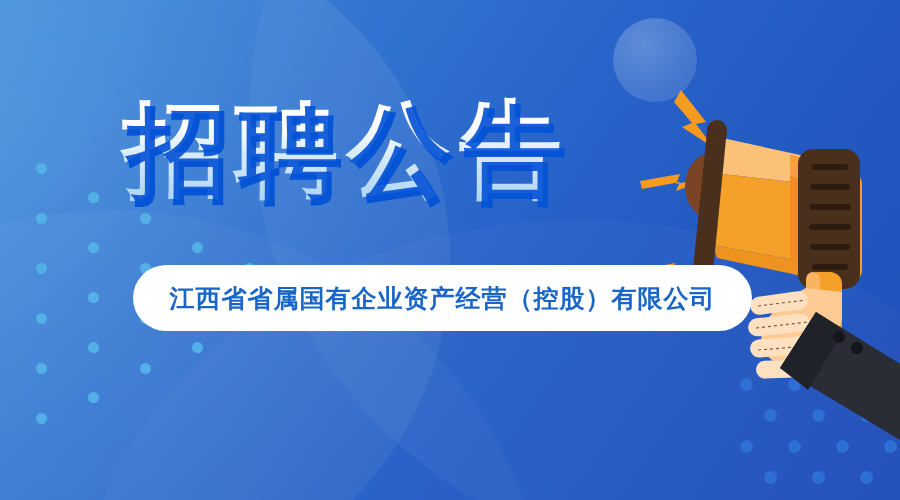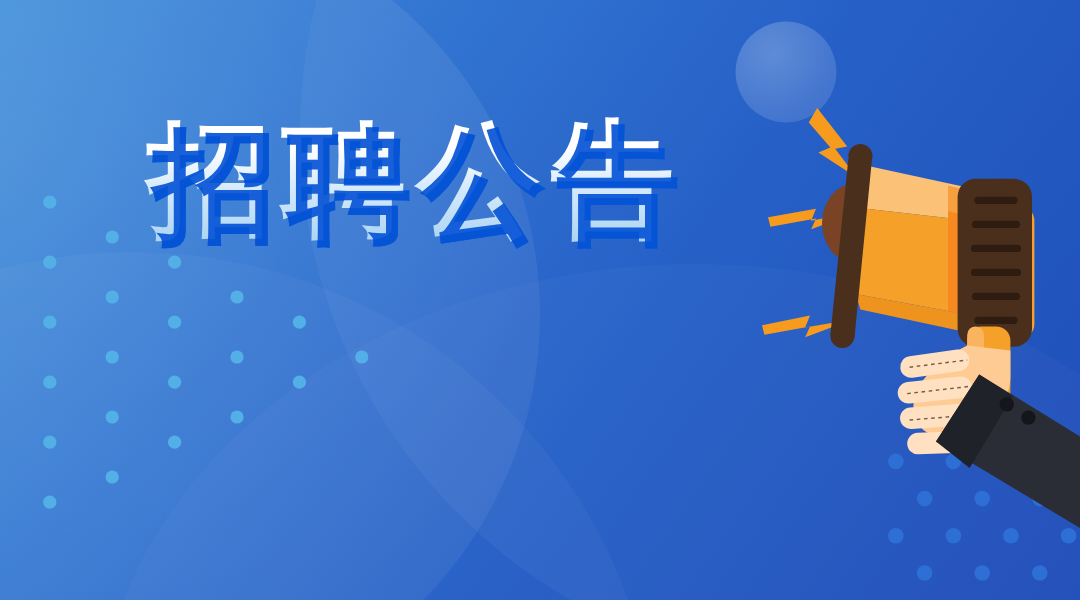--- a/index.html
+++ b/index.html
@@ -228,20 +228,23 @@
   </div>
 
   <div id="title-shadow">
     <span id="title-shadow-text">招聘公告</span>
   </div>
 
   <div id="title-block">
     <span id="title-text">招聘公告</span>
   </div>
 
+  <div id="subtitle-pill">
+    <span id="subtitle-text">江西省省属国有企业资产经营（控股）有限公司</span>
+  </div>
 
   <div id="megaphone">
     <svg viewBox="0 0 290 320" xmlns="http://www.w3.org/2000/svg">
 
       <g>
         <polygon points="51,30 76,62 66,64 84,88 52,67 62,63 44,42" fill="#f79b1f"></polygon>
       </g>
       <g>
         <polygon points="10,121 50,114 46,124 86,116 46,131 50,122 12,129" fill="#f79b1f"></polygon>
       </g>

